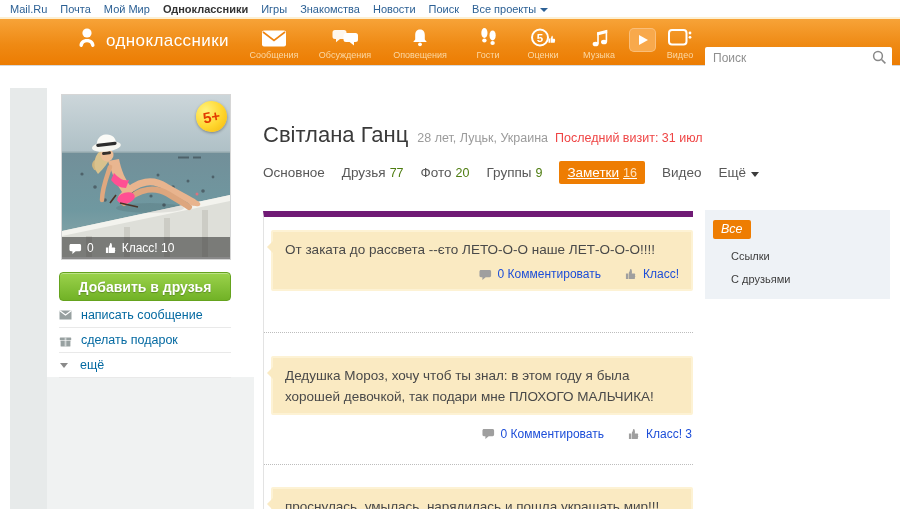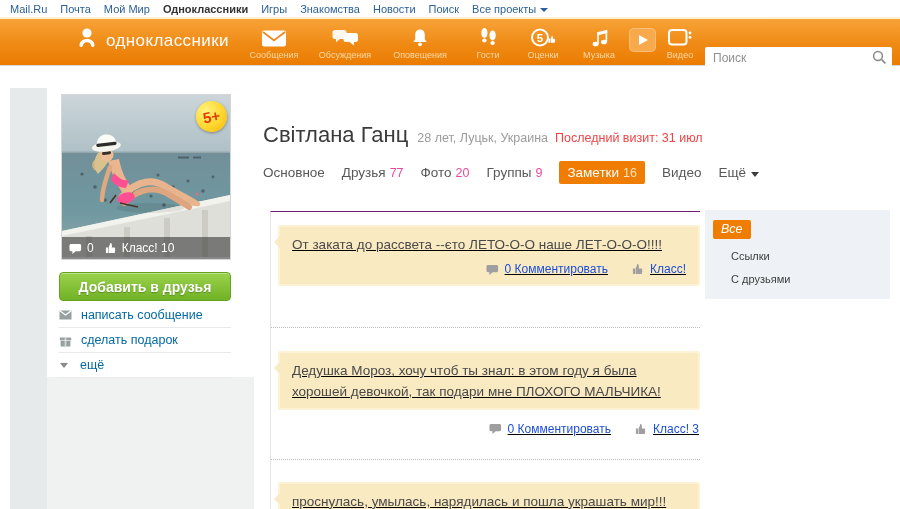--- a/index.html
+++ b/index.html
@@ -63,29 +63,29 @@
 
   
   .profile-head{position:absolute;left:263px;top:122px;width:430px;display:flex;align-items:baseline;flex-wrap:nowrap;}
   .p-name{font-size:22px;font-weight:normal;color:#3a3a3a;margin:0 9px 0 0;white-space:nowrap;}
   .p-meta{font-size:12.5px;color:#9b9b9b;white-space:nowrap;}
   .p-visit{font-size:12.5px;color:#ef4444;margin-left:7px;white-space:nowrap;}
 
   .tabs{position:absolute;left:263px;top:161px;display:flex;align-items:center;gap:17px;
     font-size:13.5px;color:#585858;}
   .tab{white-space:nowrap;cursor:pointer;color:#585858;}
-  .tab .cnt{color:#ec4899;font-size:12.5px;margin-left:4px;}
-  .tab.active{background:#ee7d02;color:#fff;padding:4px 8px;border-radius:2px;}
+  .tab .cnt{color:#4d7c0f;font-size:12.5px;margin-left:4px;}
+  .tab.active{background:#ee7d02;color:#fff;padding:4px 8px;border-radius:2px;text-decoration:underline;}
   .tab.active .cnt{color:#ffe2bd;}
   .tab-caret{display:inline-block;width:0;height:0;border-left:4px solid transparent;
     border-right:4px solid transparent;border-top:5px solid #3c3c3c;margin-left:5px;}
 
   
-  .feed{position:absolute;left:270px;top:211px;width:430px;bottom:0;
-    border-top:1px solid #701a75;border-left:1px solid #e3e3e3;box-sizing:border-box;text-decoration:underline;}
+  .feed{position:absolute;left:263px;top:211px;width:430px;bottom:0;
+    border-top:6px solid #701a75;border-left:1px solid #e3e3e3;box-sizing:border-box;}
   .bubble{position:relative;margin-left:7px;background:#faeac2;border:2px solid #fdf2d4;border-radius:2px;
     padding:8px 12px 6px;font-size:13.5px;color:#494949;line-height:1.5;}
   .bubble:before{content:"";position:absolute;left:-12px;top:9px;
     border:6px solid transparent;border-right-color:#faeac2;}
   .note-actions{display:flex;justify-content:flex-end;align-items:center;gap:24px;
     font-size:12px;color:#8f8f8f;}
   .note-actions .act{display:flex;align-items:center;gap:6px;cursor:pointer;color:#1d4ed8;}
   .note-actions .ic{color:#9f9f9f;}
   .in-bubble{margin-top:5px;}
   .below-bubble{margin:12px 1px 0 0;}

